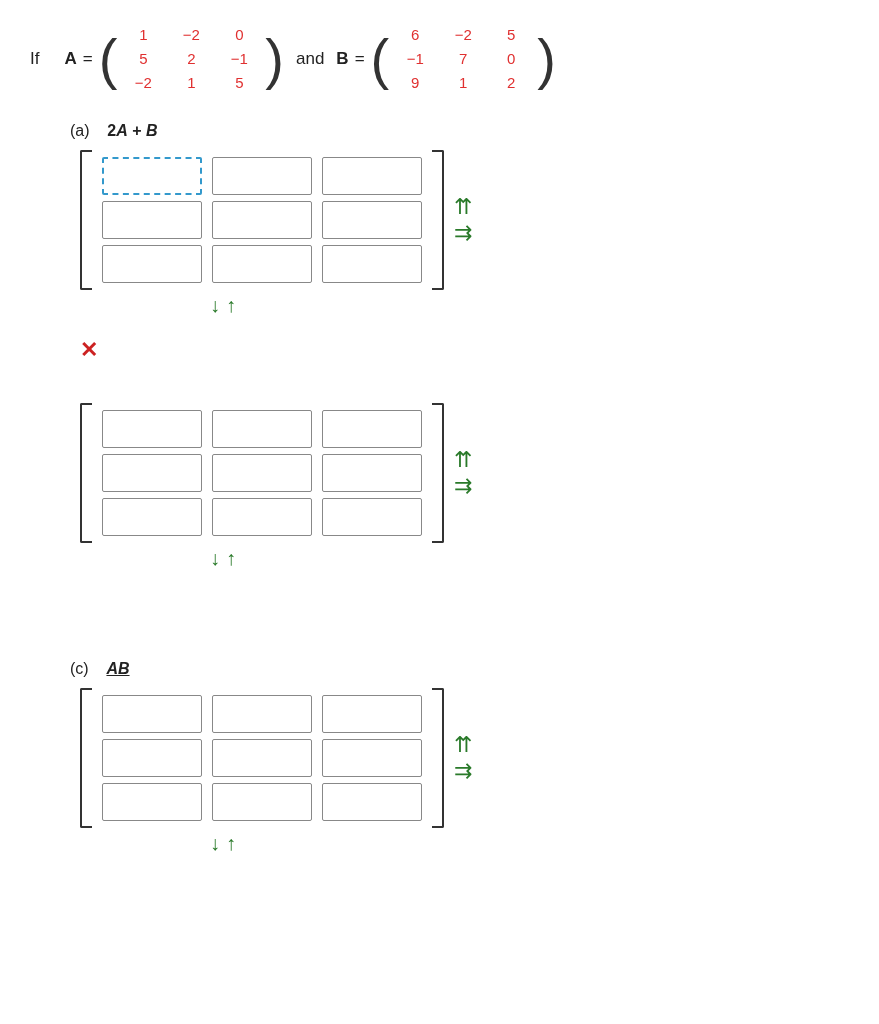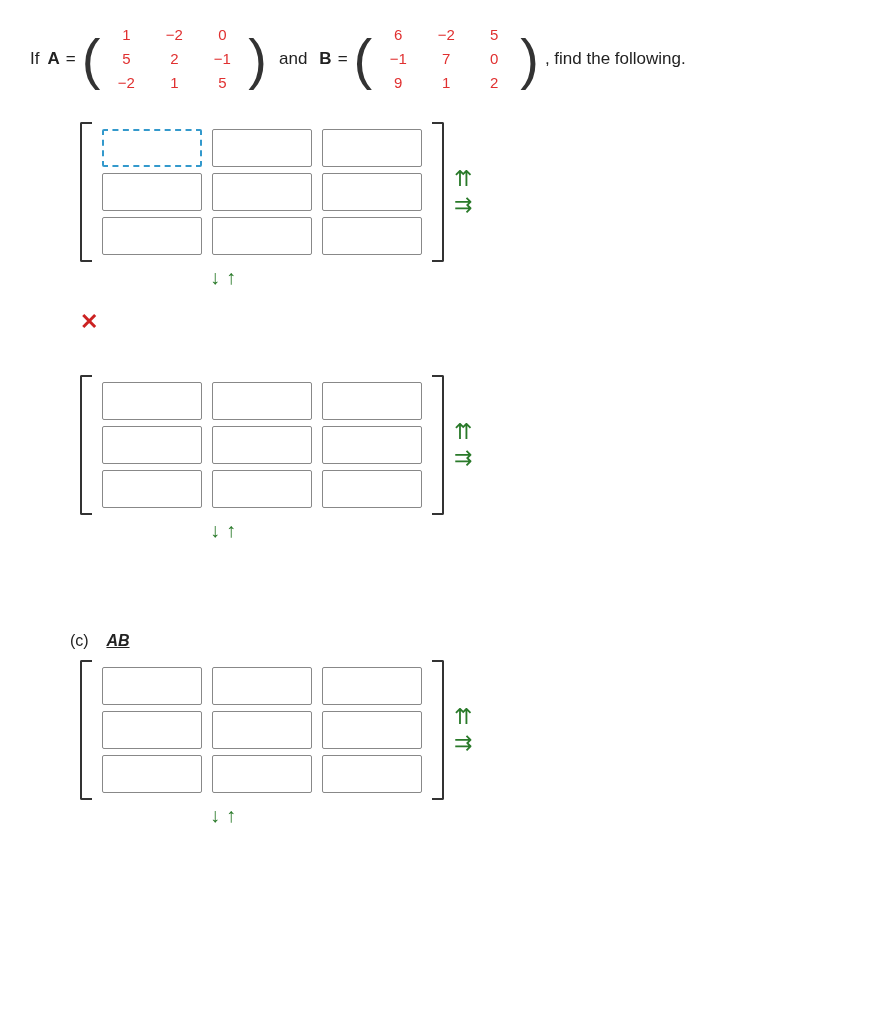--- a/index.html
+++ b/index.html
@@ -151,21 +151,21 @@
     }
 
     .section-gap {
       height: 30px;
     }
   </style>
 </head>
 <body>
 
 <div class="problem-header">
-  <span style="margin-right:8px;text-align:right;">If</span>
+  <span style="margin-right:25px;text-align:right;">If</span>
   <span class="bold">A</span>
   <span style="margin:0 6px;">=</span>
 
   <div class="matrix-container">
     <span class="matrix-bracket-left">(</span>
     <div class="matrix-grid">
       <span class="matrix-cell">1</span>
       <span class="matrix-cell">−2</span>
       <span class="matrix-cell">0</span>
       <span class="matrix-cell">5</span>
@@ -191,24 +191,28 @@
       <span class="matrix-cell">−1</span>
       <span class="matrix-cell">7</span>
       <span class="matrix-cell">0</span>
       <span class="matrix-cell">9</span>
       <span class="matrix-cell">1</span>
       <span class="matrix-cell">2</span>
     </div>
     <span class="matrix-bracket-right">)</span>
   </div>
 
-  <span style="margin-left:6px;">, find the following.</span>
 </div>
 
 <div>
+  <div class="part-label">
+    <span>(a)</span>
+    &nbsp;&nbsp;
+    <span class="bold">2<span style="font-style:italic;">A</span> + <span style="font-style:italic;">B</span></span>
+  </div>
 
   <div class="answer-section">
     <div class="answer-matrix-wrapper">
       <div class="answer-bracket-left"></div>
       <div class="answer-grid">
 
         <input class="answer-cell highlighted" type="text" style="">
         <input class="answer-cell" type="text" style="">
         <input class="answer-cell" type="text" style="">
 

